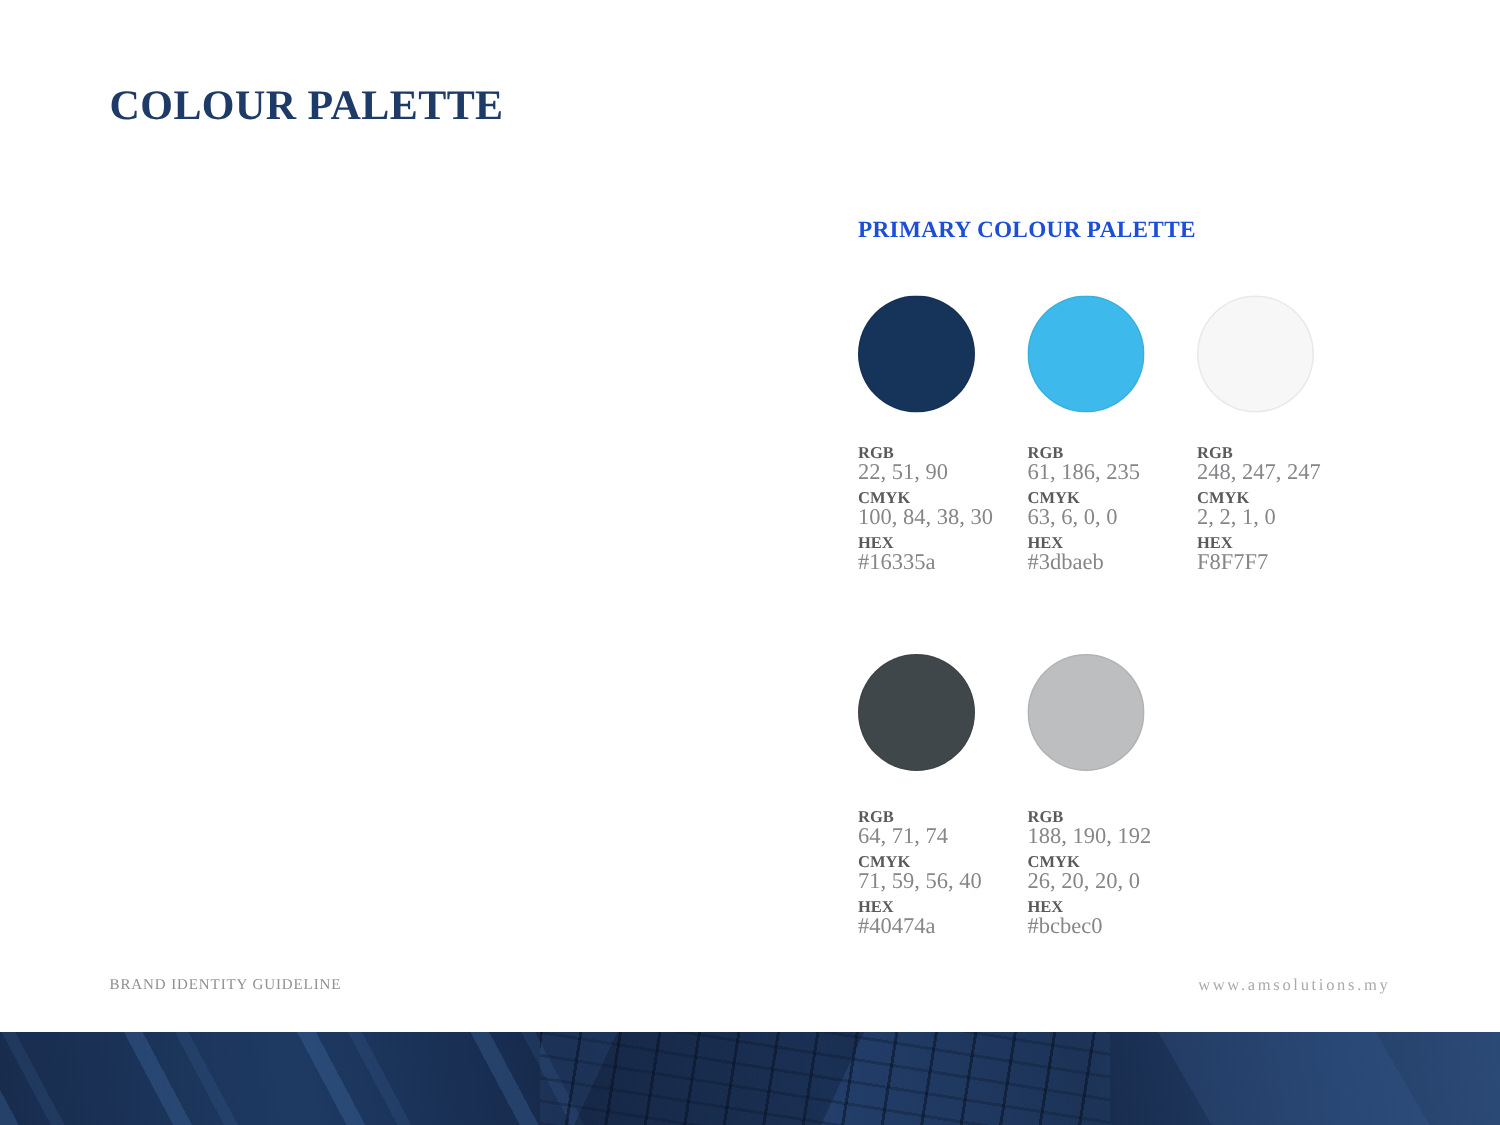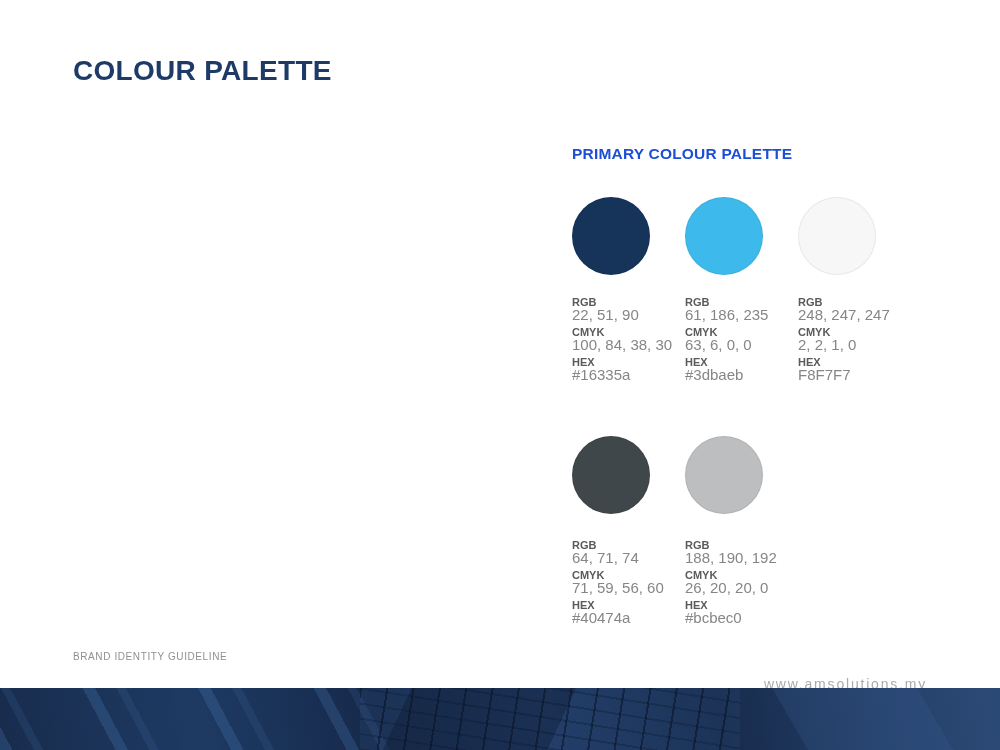--- a/index.html
+++ b/index.html
@@ -2,21 +2,21 @@
 <html><head>
 <meta charset="utf-8">
 <style>
   * { box-sizing: border-box; }
   html, body { margin: 0; padding: 0; background: #e8e8e8; }
   .page {
     position: relative;
     width: 1000px; height: 750px;
     background: #ffffff;
     overflow: hidden;
-    font-family: Liberation Sans, sans-serif;
+    font-family: Liberation Serif, serif;
     padding-left: 23px;
   }
 
   
   .page-title {
     position: absolute; left: 73px; top: 55px; margin: 0;
     font-size: 28px; font-weight: bold; letter-spacing: 0.3px;
     color: #1e3b68;
   }
 
@@ -48,22 +48,22 @@
   .spec { margin-bottom: 5px; }
   .spec-label { font-size: 11px; line-height: 12.5px; font-weight: bold; color: #595a5c; }
   .spec-value { font-size: 15px; line-height: 12.5px; color: #848688; }
 
   
   .footer-left {
     position: absolute; left: 73px; top: 651px;
     font-size: 10px; letter-spacing: 0.6px; color: #8e9093;
   }
   .footer-right {
-    position: absolute; right: 73px; top: 676px;
-    font-size: 14px; letter-spacing: 1.8px; color: #a8aaad; text-align: center;
+    position: absolute; right: 73px; top: 651px;
+    font-size: 11px; letter-spacing: 1.8px; color: #a8aaad; text-align: center;
   }
 
   
   .banner {
     position: absolute; left: 0; bottom: 0; width: 1000px; height: 62px;
     background-color: #1c3458;
     background-image:
       linear-gradient(80deg, #182c4d 0%, #1e3a63 20%, #16294a 38%, #1d3760 55%, #172b4c 72%, #24406a 88%, #2b4a75 100%);
   }
   .banner .streaks {
@@ -162,21 +162,21 @@
 
       <div class="swatch-col">
         <div class="swatch-circle" style="background-color: rgb(64, 71, 74);"></div>
         <div class="spec-list">
           <div class="spec">
             <div class="spec-label">RGB</div>
             <div class="spec-value">64, 71, 74</div>
           </div>
           <div class="spec">
             <div class="spec-label">CMYK</div>
-            <div class="spec-value">71, 59, 56, 60</div>
+            <div class="spec-value">71, 59, 56, 40</div>
           </div>
           <div class="spec">
             <div class="spec-label">HEX</div>
             <div class="spec-value">#40474a</div>
           </div>
         </div>
       </div>
 
       <div class="swatch-col">
         <div class="swatch-circle" style="background-color: rgb(188, 190, 192);"></div>

